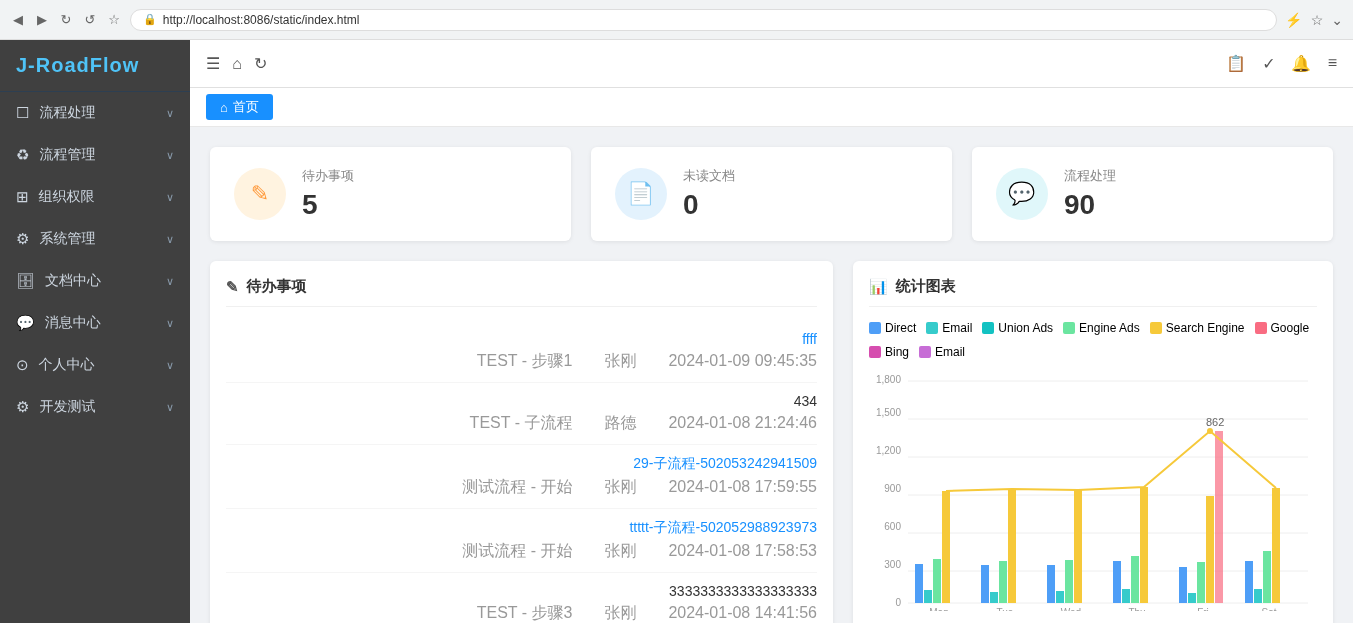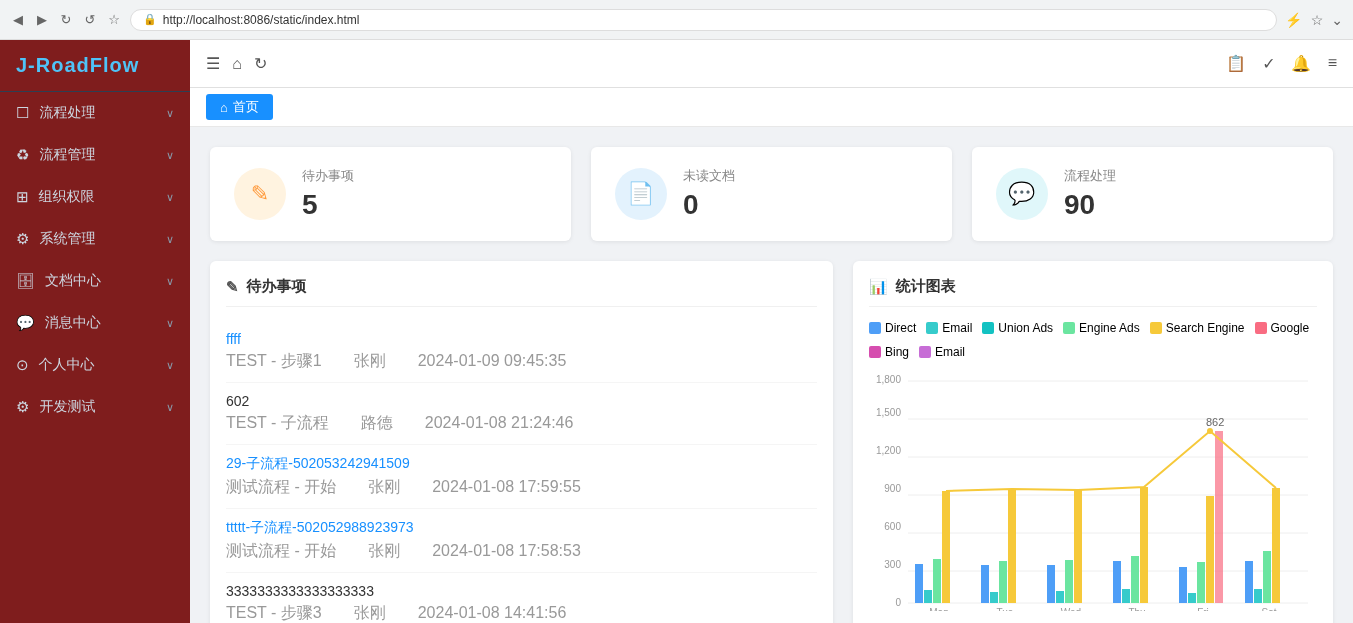--- a/index.html
+++ b/index.html
@@ -14,21 +14,21 @@
       flex: 1; background: white; border: 1px solid #ddd; border-radius: 20px; padding: 3px 12px; font-size: 12px; color: #333; display: flex; align-items: center; gap: 6px;
     }
     .browser-url-icon { color: #666; font-size: 11px; }
     .browser-actions { display: flex; gap: 8px; color: #666; font-size: 14px; }
 
     
     .app { display: flex; flex: 1; overflow: hidden; }
 
     
     .sidebar {
-      width: 190px; background: #7f1d1d; color: white; display: flex; flex-direction: column; overflow-y: auto; flex-shrink: 0;
+      width: 190px; background: #404040; color: white; display: flex; flex-direction: column; overflow-y: auto; flex-shrink: 0;
     }
     .sidebar-logo {
       padding: 14px 16px; font-size: 20px; font-weight: bold; color: #4fc3f7; border-bottom: 1px solid #2d3f52; letter-spacing: 1px;
     }
     .sidebar-item {
       display: flex; align-items: center; justify-content: space-between; padding: 12px 16px; cursor: pointer; color: #cdd6e0; font-size: 14px; transition: background 0.2s;
     }
     .sidebar-item-left { display: flex; align-items: center; gap: 10px; }
     .sidebar-icon { font-size: 15px; }
     .sidebar-chevron { font-size: 11px; color: #8899aa; }
@@ -68,21 +68,21 @@
     
     .bottom-section { display: flex; gap: 20px; flex: 1; }
 
     
     .todo-panel {
       background: white; border-radius: 6px; flex: 1; padding: 16px; box-shadow: 0 1px 4px rgba(0,0,0,0.08); overflow-y: auto;
     }
     .panel-header { display: flex; align-items: center; gap: 8px; font-size: 15px; font-weight: bold; color: #333; margin-bottom: 14px; padding-bottom: 10px; border-bottom: 1px solid #f0f0f0; }
     .panel-header-icon { color: #555; }
 
-    .todo-item { padding: 10px 0; border-bottom: 1px solid #f5f5f5; }
+    .todo-item { padding: 10px 0; border-bottom: 1px solid #f5f5f5; text-align: right; }
     .todo-item:last-child { border-bottom: none; }
     .todo-title { font-size: 14px; color: #1890ff; margin-bottom: 4px; cursor: pointer; }
     .todo-title.black { color: #333; }
     .todo-meta { font-size: 16px; color: #999; }
 
     
     .chart-panel {
       background: white; border-radius: 6px; width: 480px; flex-shrink: 0; padding: 16px; box-shadow: 0 1px 4px rgba(0,0,0,0.08);
     }
     .chart-legend { display: flex; flex-wrap: wrap; gap: 10px; margin-bottom: 12px; font-size: 12px; }
@@ -240,21 +240,21 @@
             <span class="panel-header-icon">✎</span>
             <span>待办事项</span>
           </div>
 
           <div class="todo-item">
             <div class="todo-title">ffff</div>
             <div class="todo-meta">TEST - 步骤1　　张刚　　2024-01-09 09:45:35</div>
           </div>
 
           <div class="todo-item">
-            <div class="todo-title black">602</div>
+            <div class="todo-title black">434</div>
             <div class="todo-meta">TEST - 子流程　　路德　　2024-01-08 21:24:46</div>
           </div>
 
           <div class="todo-item">
             <div class="todo-title">29-子流程-502053242941509</div>
             <div class="todo-meta">测试流程 - 开始　　张刚　　2024-01-08 17:59:55</div>
           </div>
 
           <div class="todo-item">
             <div class="todo-title">ttttt-子流程-502052988923973</div>

